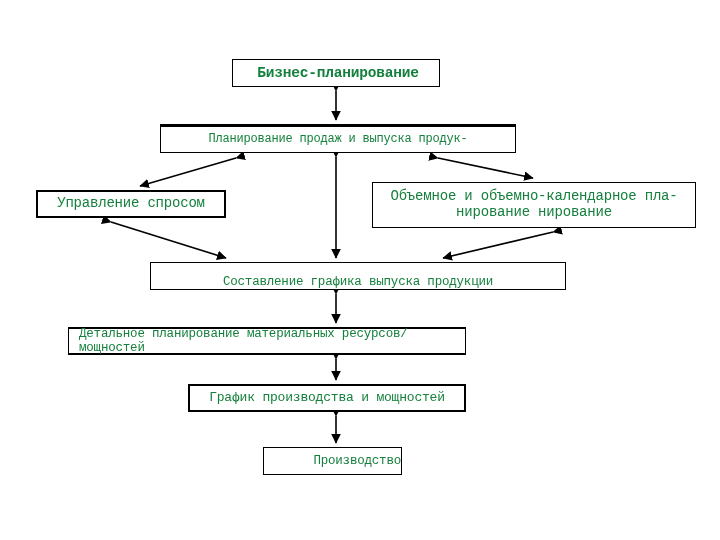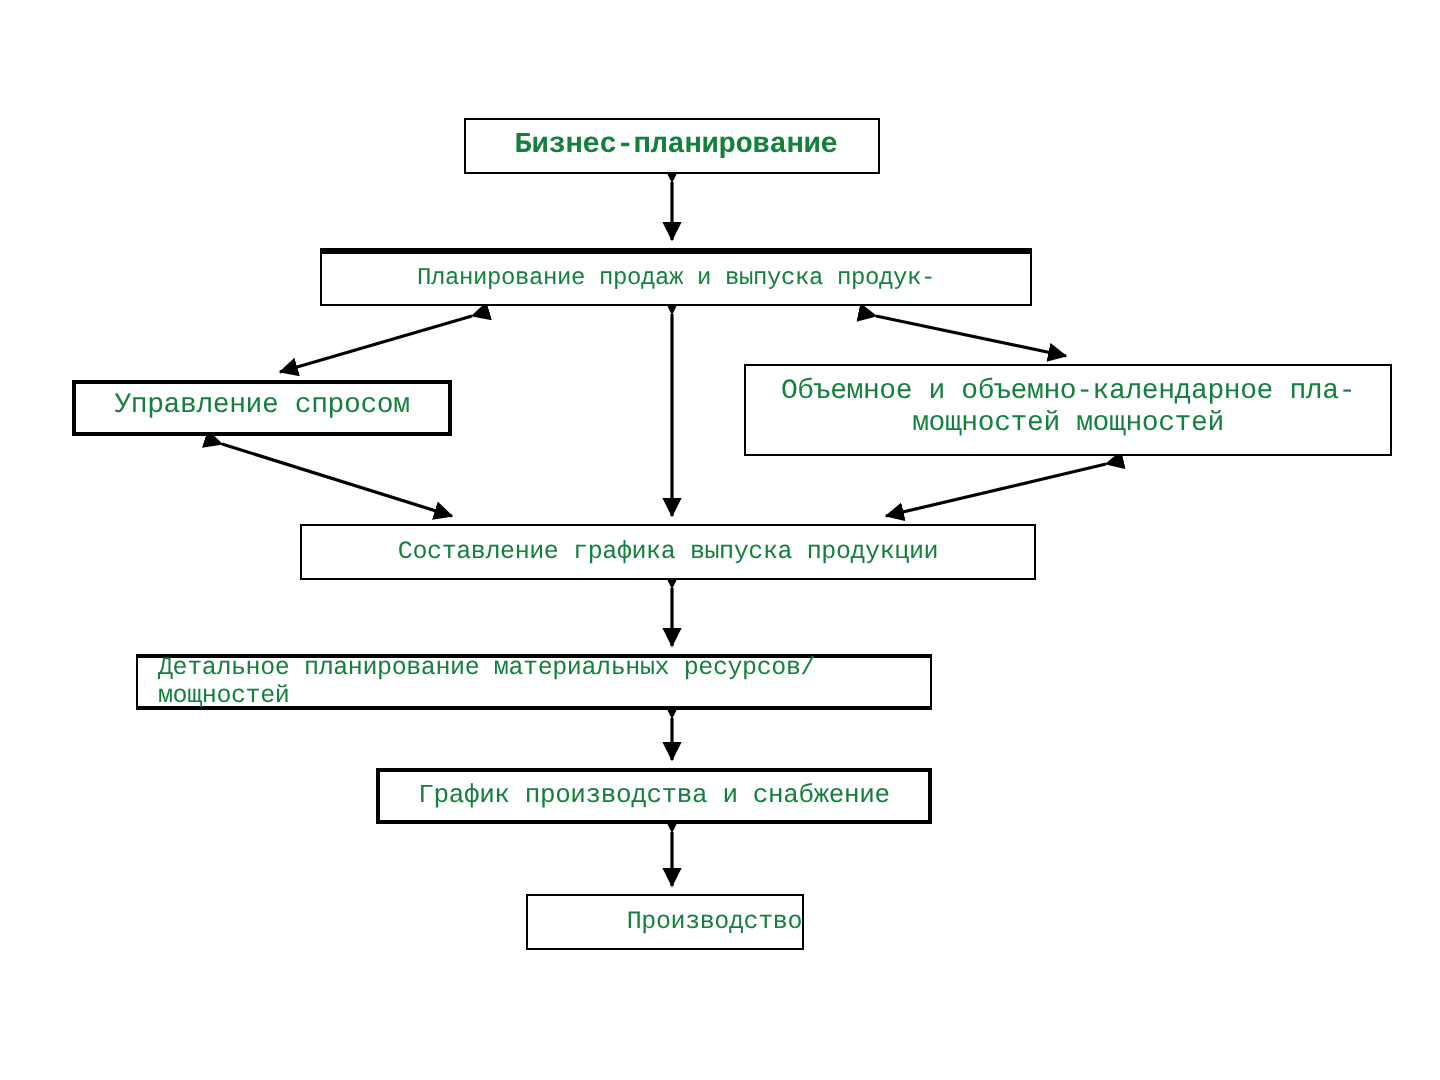--- a/index.html
+++ b/index.html
@@ -48,21 +48,21 @@
 
   #n-salesplan     { left: 160px; top: 124px; width: 356px; height: 29px; border-top-width: 3px; }
   #n-salesplan .label  { font-size: 12px; text-align: center; }
 
   #n-demand        { left: 20px;  top: 190px; width: 190px; height: 28px; border-width: 2px; margin-left: 16px; }
   #n-demand .label     { font-size: 14px; text-align: center; }
 
   #n-capacity      { left: 372px; top: 182px; width: 324px; height: 46px; }
   #n-capacity .label   { font-size: 14px; text-align: center; padding: 0 6px; }
 
-  #n-schedule      { left: 150px; top: 262px; width: 368px; height: 28px; }
+  #n-schedule      { left: 150px; top: 262px; width: 416px; height: 28px; align-items: flex-end; }
   #n-schedule .label   { font-size: 12.5px; text-align: center; }
 
   #n-detailed      { left: 68px;  top: 327px; width: 398px; height: 28px; border-top-width: 2.5px; border-bottom-width: 2.5px; }
   #n-detailed .label   { font-size: 12.5px; text-align: left; padding-left: 10px; }
 
   #n-prodsupply    { left: 188px; top: 384px; width: 278px; height: 28px; border-width: 2px; }
   #n-prodsupply .label { font-size: 13px; text-align: center; }
 
   #n-production    { left: 263px; top: 447px; width: 139px; height: 28px; }
   #n-production .label { font-size: 12.5px; text-align: right; }
@@ -123,32 +123,32 @@
   <div class="node" id="n-salesplan">
     <span class="label">Планирование продаж и выпуска продук-</span>
   </div>
 
   <div class="node" id="n-demand">
     <span class="label">Управление спросом</span>
   </div>
 
   <div class="node" id="n-capacity">
     <span class="label">Объемное и объемно-календарное пла-
-мощностей мощностей</span>
+нирование нирование</span>
   </div>
 
   <div class="node" id="n-schedule">
     <span class="label">Составление графика выпуска продукции</span>
   </div>
 
   <div class="node" id="n-detailed">
     <span class="label">Детальное планирование материальных ресурсов/мощностей</span>
   </div>
 
   <div class="node" id="n-prodsupply">
-    <span class="label">График производства и снабжение</span>
+    <span class="label">График производства и мощностей</span>
   </div>
 
   <div class="node" id="n-production">
     <span class="label">Производство</span>
   </div>
 
 </div>
 
 </body></html>

